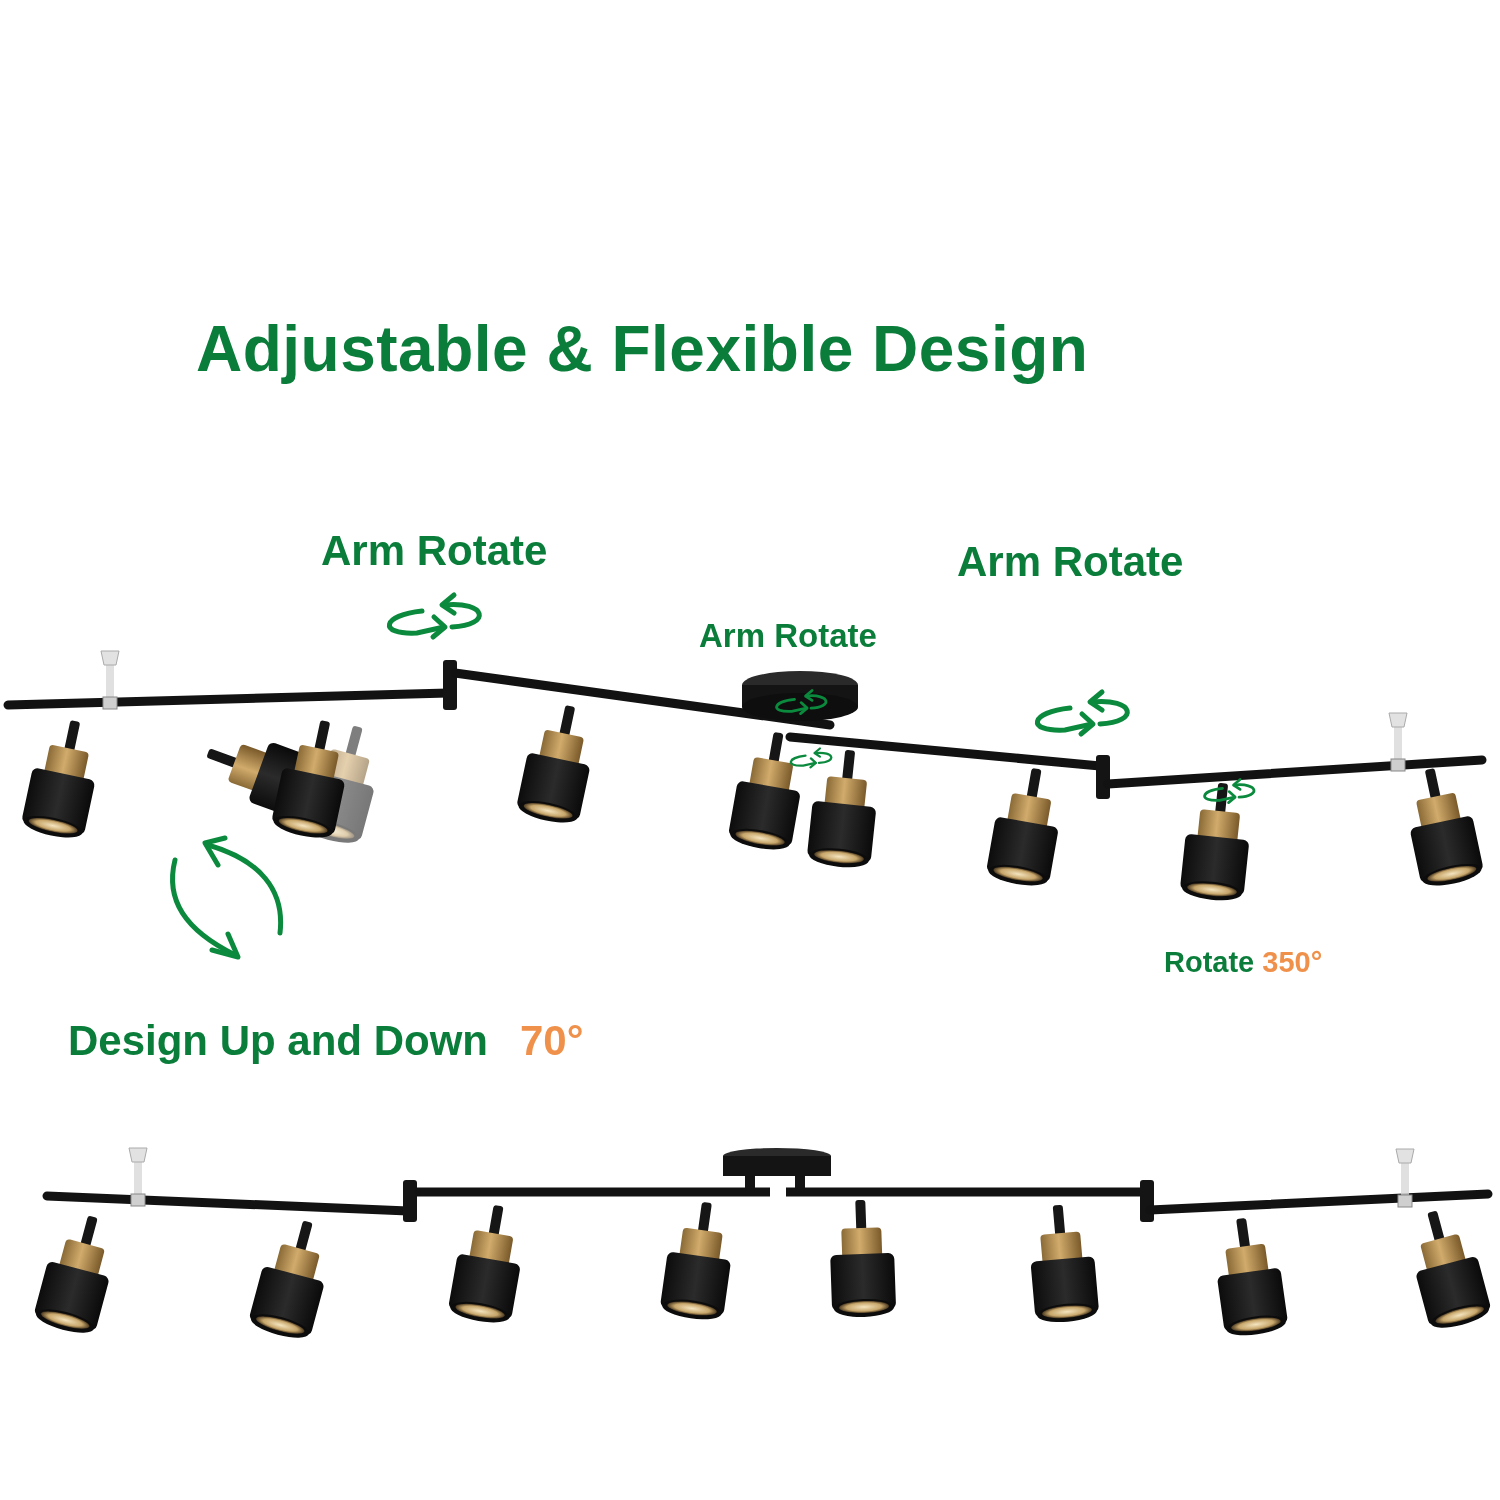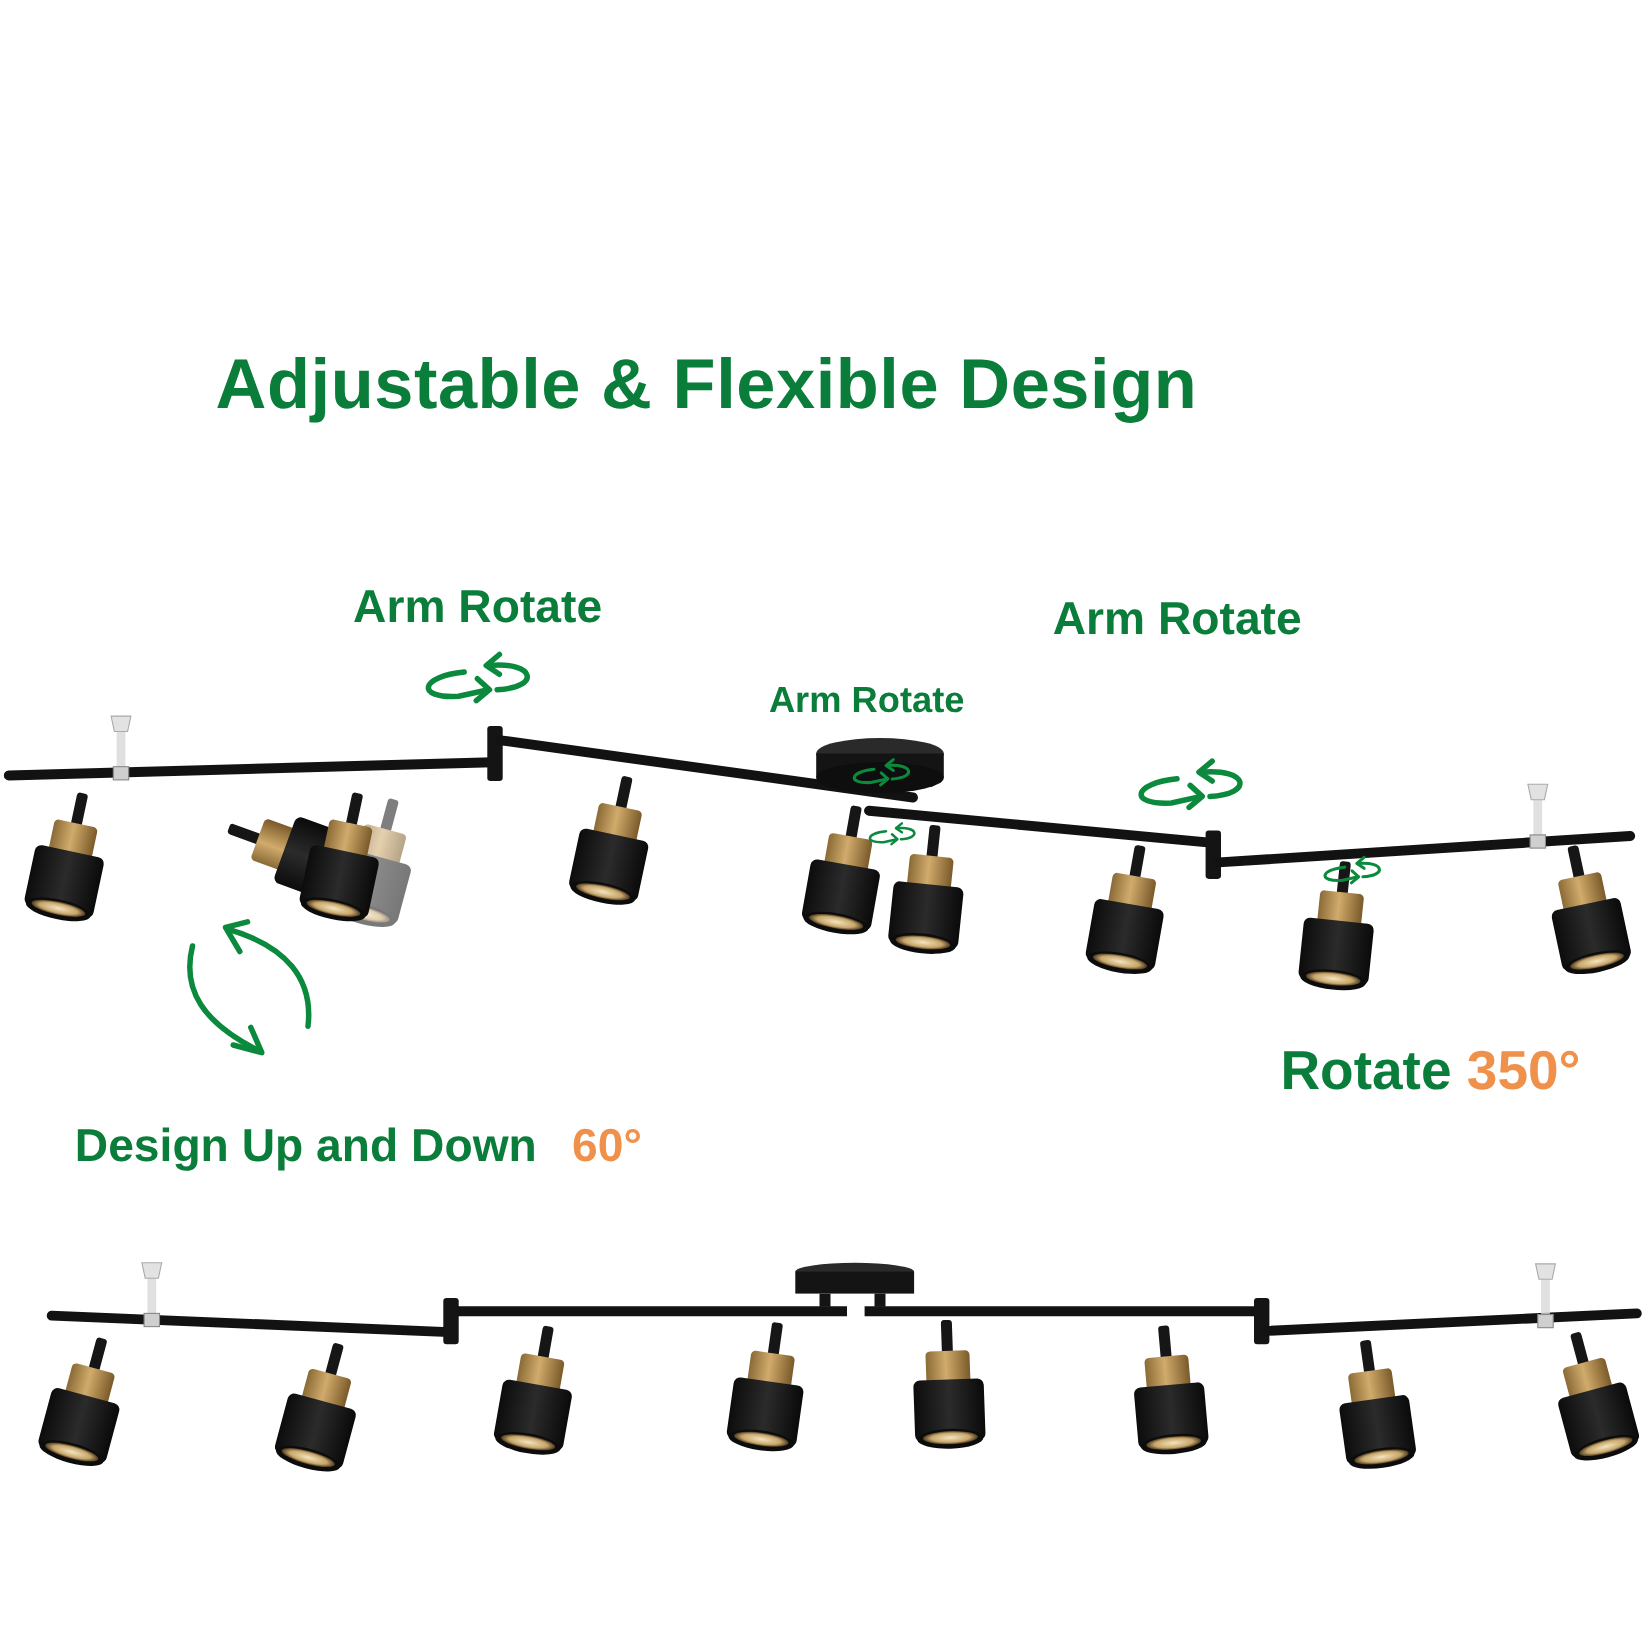--- a/index.html
+++ b/index.html
@@ -3,21 +3,21 @@
   <meta charset="utf-8">
   <style>
     html, body { margin: 0; padding: 0; background: #ffffff; }
     body { width: 1500px; height: 1500px; position: relative; overflow: hidden;
            font-family: "Liberation Sans", sans-serif; }
     .txt { position: absolute; font-weight: bold; color: #0b7d3b; white-space: nowrap; line-height: 1; }
     .title { left: 196px; top: 282px; font-size: 64px; letter-spacing: 0.5px; margin-top: 35px; }
     .lbl-arm-left { left: 321px; top: 530px; font-size: 42px; }
     .lbl-arm-mid { left: 699px; top: 619px; font-size: 33px; }
     .lbl-arm-right { left: 957px; top: 541px; font-size: 42px; }
-    .lbl-rotate { left: 1164px; top: 948px; font-size: 50px; }
+    .lbl-rotate { left: 1164px; top: 948px; font-size: 29px; }
     .lbl-updown { left: 68px; top: 1020px; font-size: 42px; }
     .accent { color: #f0914b; }
     svg.art { position: absolute; left: 0; top: 0; }
   </style>
 </head>
 <body>
 
 <div class="txt title">Adjustable &amp; Flexible Design</div>
 
 <svg class="art" width="1500" height="1500" viewBox="0 0 1500 1500">
@@ -140,14 +140,14 @@
 
 <div class="txt lbl-arm-left">Arm Rotate</div>
 <div class="txt lbl-arm-mid">Arm Rotate</div>
 <div class="txt lbl-arm-right">Arm Rotate</div>
 
 <div class="txt lbl-rotate">
   <span>Rotate </span><span class="accent">350°</span>
 </div>
 
 <div class="txt lbl-updown">
-  <span>Design Up and Down</span><span style="display:inline-block;width:32px"></span><span class="accent">60°</span>
+  <span>Design Up and Down</span><span style="display:inline-block;width:32px"></span><span class="accent">70°</span>
 </div>
 
 </body></html>

